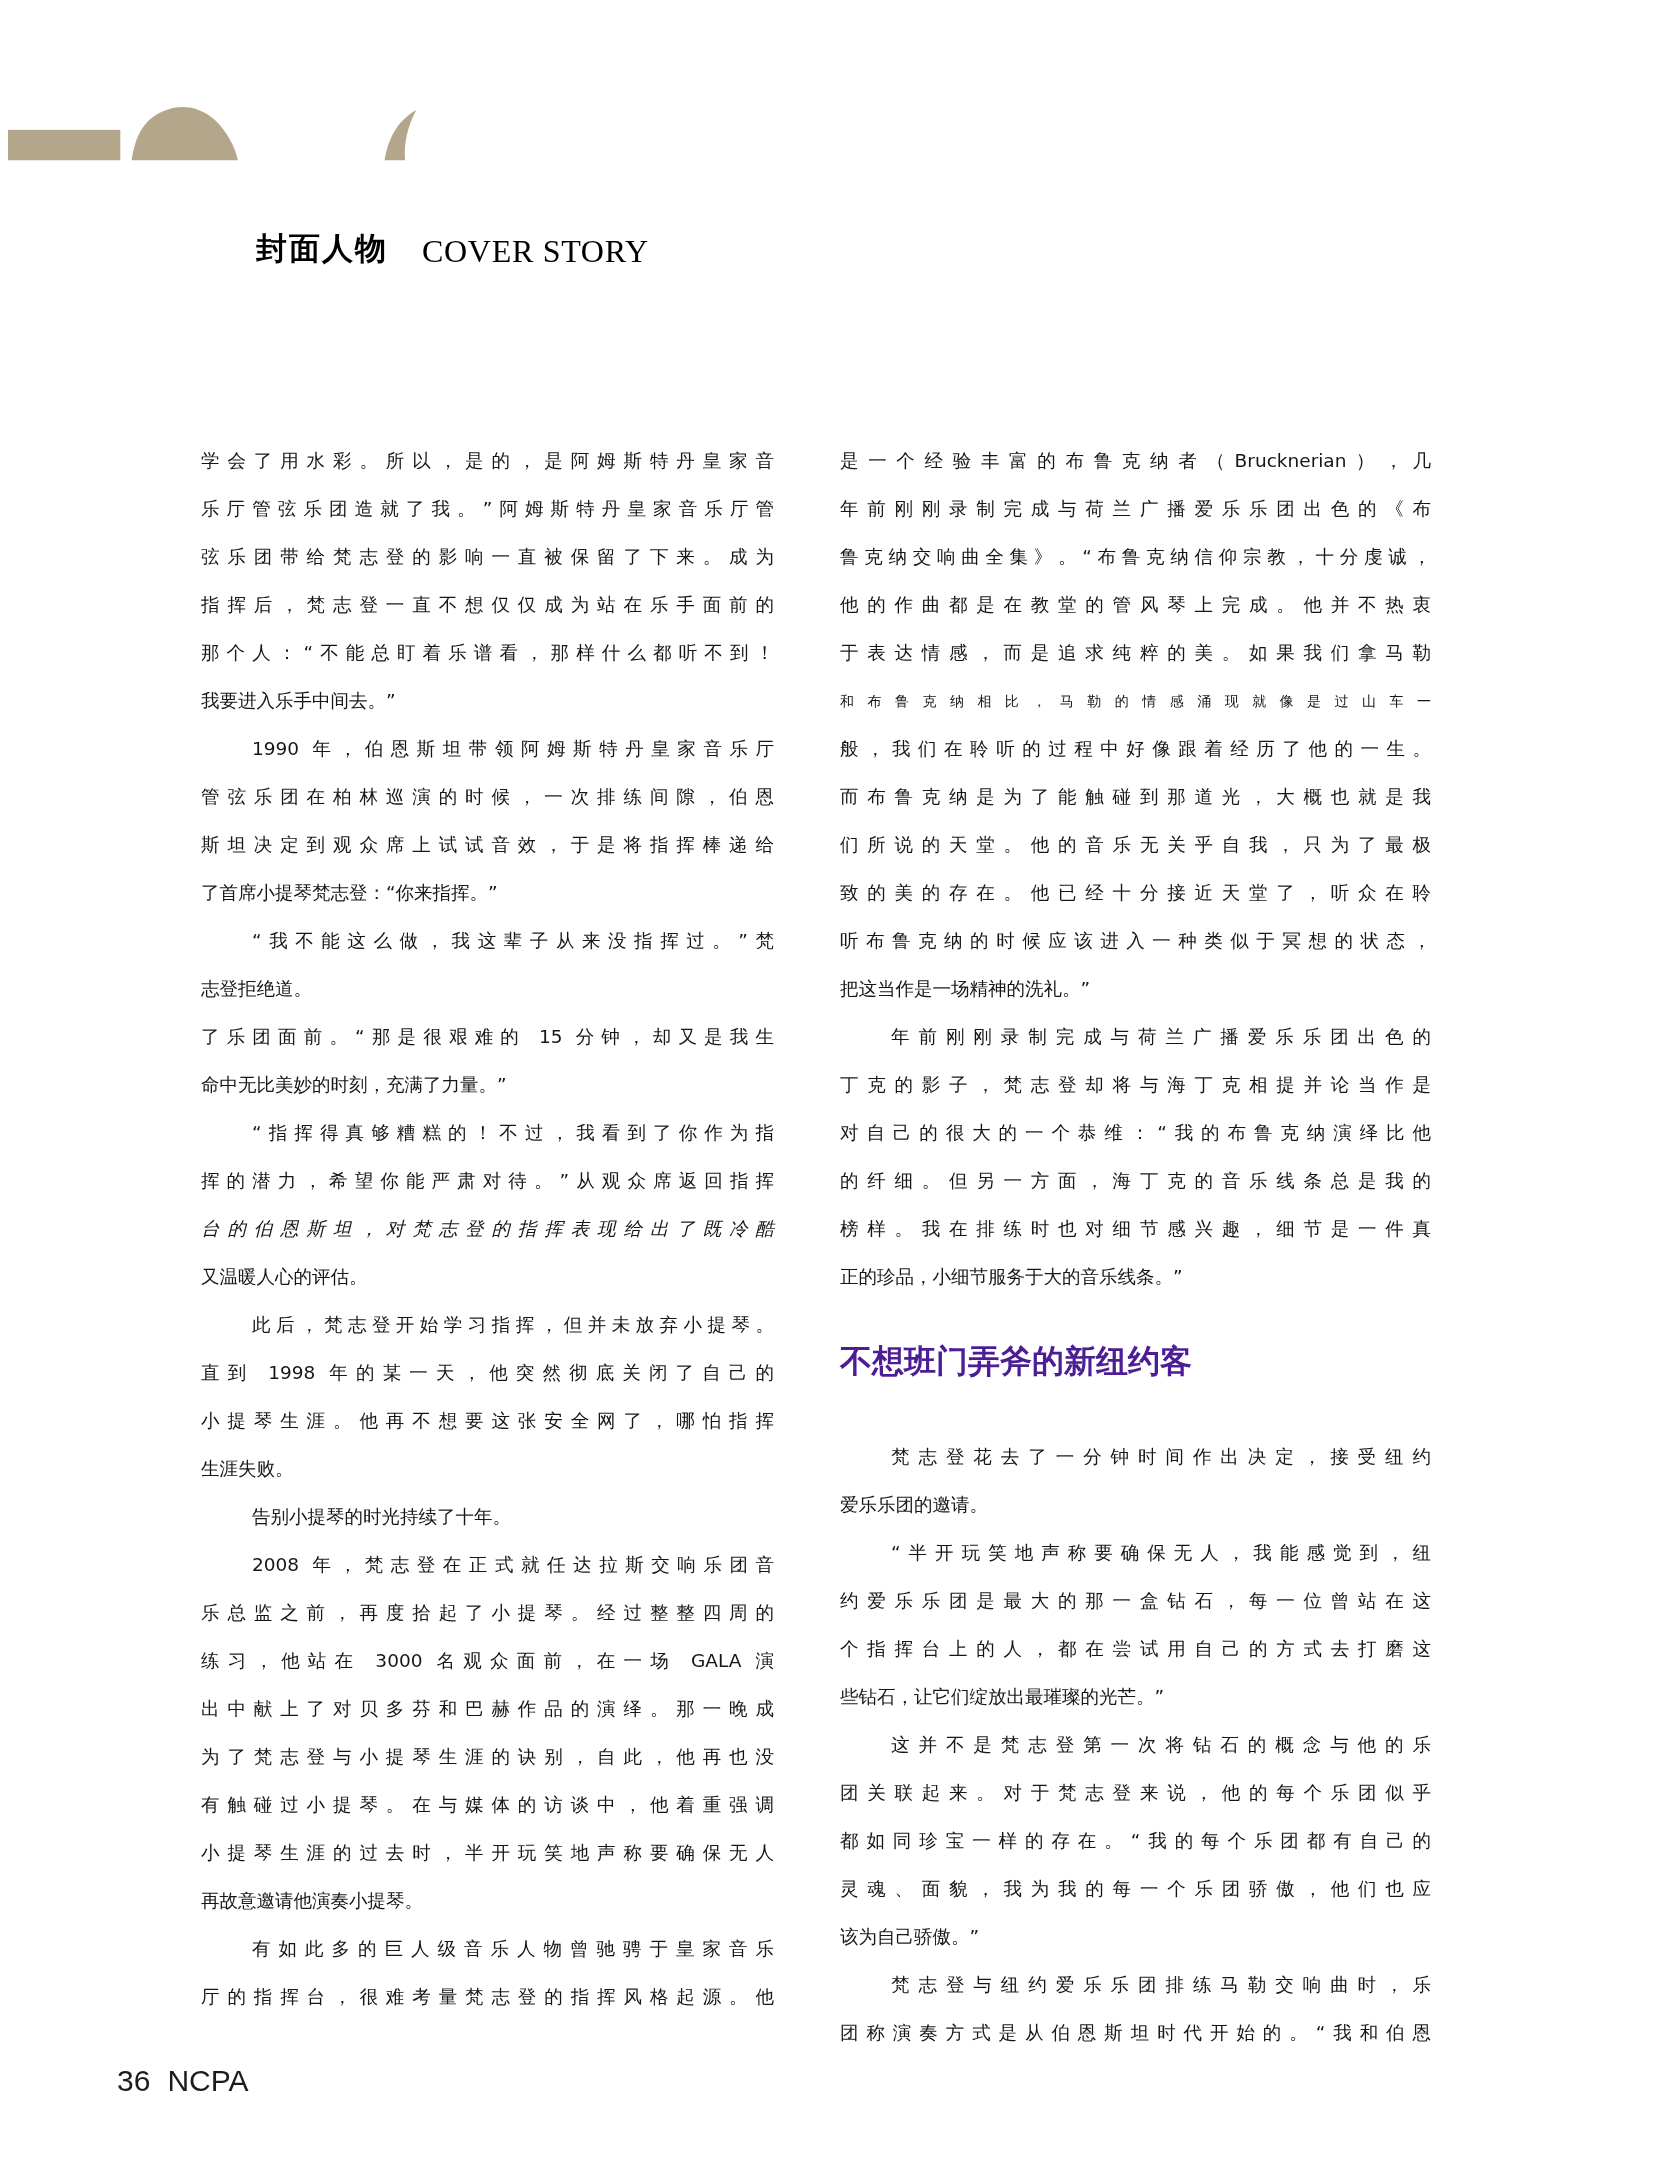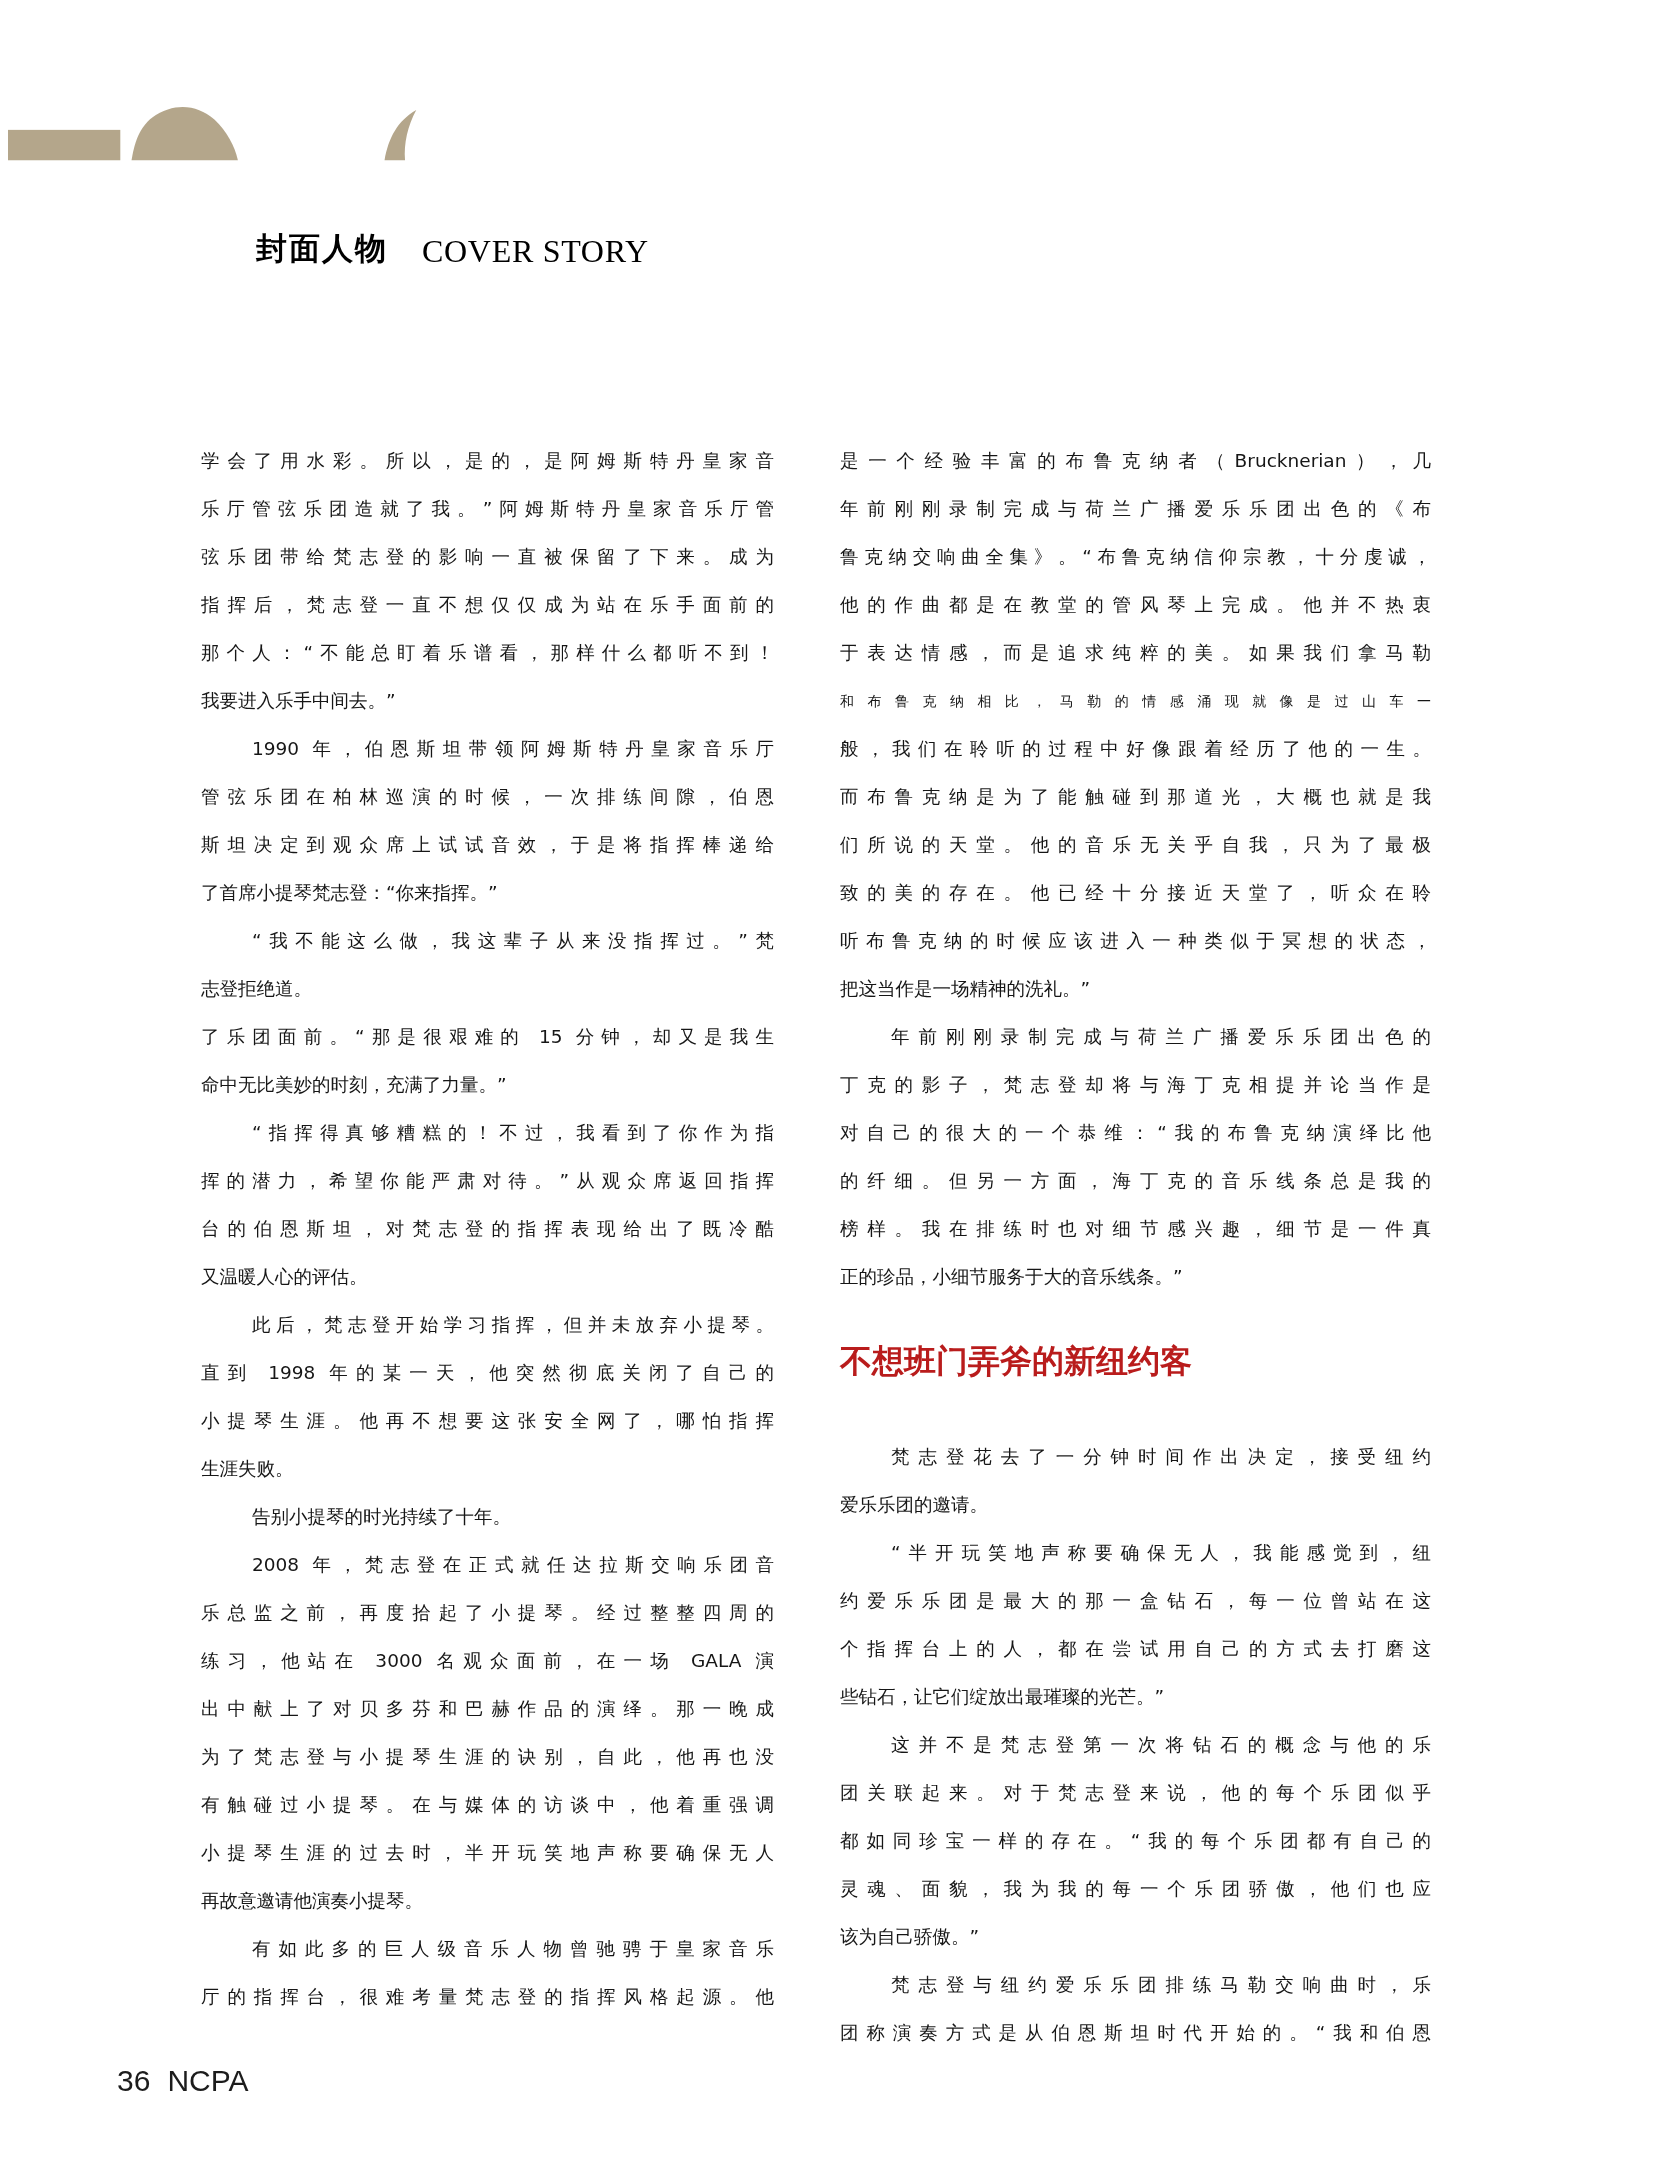--- a/index.html
+++ b/index.html
@@ -24,21 +24,21 @@
   .column{position:absolute;top:437px;}
   #col1{left:201px;width:573px;}
   #col2{left:840px;width:591px;}
   .line{
     font-size:26px;height:48px;line-height:48px;color:#161616;
     text-align:justify;text-align-last:justify;
   }
   .line.indent{padding-left:51px;}
   .line.short{text-align:left;text-align-last:left;}
   .col2-heading{
-    font-size:32px;line-height:38px;font-weight:700;color:#b91c1c;
+    font-size:32px;line-height:38px;font-weight:700;color:#4c1d95;
     margin:41px 0 53px 0;text-align:left;
   }
   
   .footer{
     position:absolute;left:117px;top:2064px;height:34px;
     font-family:"Liberation Sans","DejaVu Sans",sans-serif;
     font-size:30px;line-height:34px;color:#1c1c1c;
   }
   .footer .page-num{margin-right:17px;}
 </style>
@@ -65,21 +65,21 @@
     <div class="line indent" style="font-size: 18.5px;">1990 年，伯恩斯坦带领阿姆斯特丹皇家音乐厅</div>
     <div class="line" style="font-size: 18.5px;">管弦乐团在柏林巡演的时候，一次排练间隙，伯恩</div>
     <div class="line" style="font-size: 18.5px;">斯坦决定到观众席上试试音效，于是将指挥棒递给</div>
     <div class="line short" style="font-size: 18.5px;">了首席小提琴梵志登：“你来指挥。”</div>
     <div class="line indent" style="font-size: 18.5px;">“我不能这么做，我这辈子从来没指挥过。”梵</div>
     <div class="line short" style="font-size: 18.5px;">志登拒绝道。</div>
     <div class="line" style="font-size: 18.5px;">了乐团面前。“那是很艰难的 15 分钟，却又是我生</div>
     <div class="line short" style="font-size: 18.5px;">命中无比美妙的时刻，充满了力量。”</div>
     <div class="line indent" style="font-size: 18.5px;">“指挥得真够糟糕的！不过，我看到了你作为指</div>
     <div class="line" style="font-size: 18.5px;">挥的潜力，希望你能严肃对待。”从观众席返回指挥</div>
-    <div class="line" style="font-size: 18.5px;">台的伯恩斯坦，对梵志登的指挥表现给出了既冷酷</div>
+    <div class="line" style="font-size: 18.5px; font-style: italic;">台的伯恩斯坦，对梵志登的指挥表现给出了既冷酷</div>
     <div class="line short" style="font-size: 18.5px;">又温暖人心的评估。</div>
     <div class="line indent" style="font-size: 18.5px;">此后，梵志登开始学习指挥，但并未放弃小提琴。</div>
     <div class="line" style="font-size: 18.5px;">直到 1998 年的某一天，他突然彻底关闭了自己的</div>
     <div class="line" style="font-size: 18.5px;">小提琴生涯。他再不想要这张安全网了，哪怕指挥</div>
     <div class="line short" style="font-size: 18.5px;">生涯失败。</div>
     <div class="line indent short" style="font-size: 18.5px;">告别小提琴的时光持续了十年。</div>
     <div class="line indent" style="font-size: 18.5px;">2008 年，梵志登在正式就任达拉斯交响乐团音</div>
     <div class="line" style="font-size: 18.5px;">乐总监之前，再度拾起了小提琴。经过整整四周的</div>
     <div class="line" style="font-size: 18.5px;">练习，他站在 3000 名观众面前，在一场 GALA 演</div>
     <div class="line" style="font-size: 18.5px;">出中献上了对贝多芬和巴赫作品的演绎。那一晚成</div>

